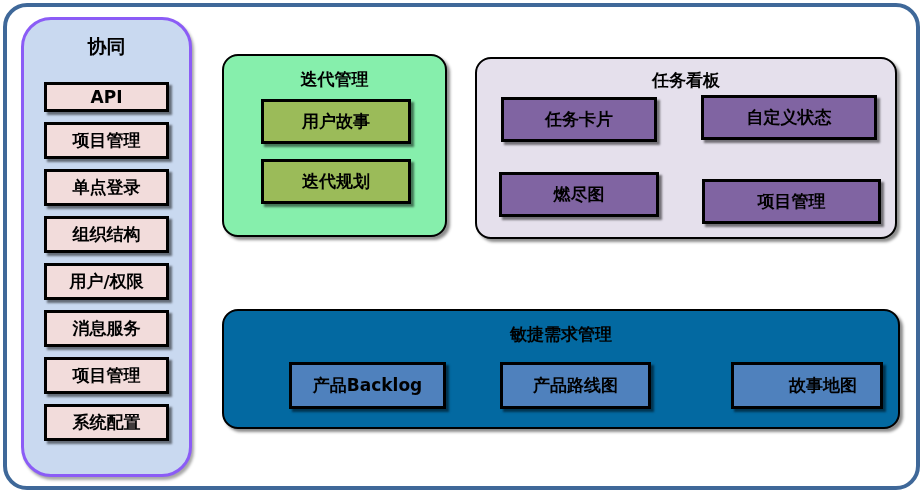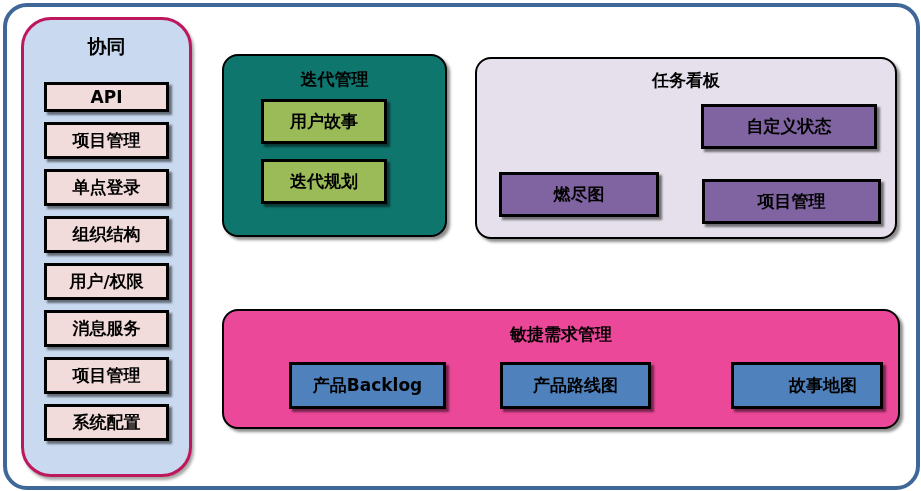--- a/index.html
+++ b/index.html
@@ -8,21 +8,21 @@
     font-family:"Liberation Sans","DejaVu Sans",sans-serif;
   }
   
   .frame{
     position:absolute;left:3px;top:3px;width:909px;height:479px;
     border:4px solid #3f6899;border-radius:24px;background:#fff;
   }
   
   .sidebar{
     position:absolute;left:14px;top:10px;width:165px;height:454px;
-    background:#c9d9f0;border:3px solid #be185d;border-radius:30px;
+    background:#c9d9f0;border:3px solid #8b5cf6;border-radius:30px;
     box-shadow:2px 3px 3px rgba(0,0,0,0.35);
     display:flex;flex-direction:column;align-items:center;
   }
   .sidebar-title{
     margin-top:14px;font-size:19px;font-weight:bold;color:#000;
     font-family:"DejaVu Sans","Liberation Sans",sans-serif;
   }
   .sidebar-items{
     margin-top:22px;display:flex;flex-direction:column;gap:10px;align-items:center;
   }
@@ -40,35 +40,35 @@
     position:absolute;border:2px solid #000;border-radius:16px;
     box-shadow:3px 3px 3px rgba(0,0,0,0.45);box-sizing:border-box;
   }
   .group-title{
     position:absolute;left:0;right:0;text-align:center;
     font-size:17px;font-weight:bold;color:#000;
     font-family:"DejaVu Sans","Liberation Sans",sans-serif;
   }
   .group .node{position:absolute;}
   
-  .g-iteration{left:215px;top:47px;width:225px;height:183px;background:#0f766e;}
+  .g-iteration{left:215px;top:47px;width:225px;height:183px;background:#86efac;}
   .g-iteration .group-title{top:12px;}
-  .g-iteration .node{background:#9bbb59;width:126px;height:45px;left:37px;}
+  .g-iteration .node{background:#9bbb59;width:150px;height:45px;left:37px;}
   .n-user-story{top:43px;}
   .n-iteration-planning{top:103px;}
   
   .g-kanban{left:468px;top:50px;width:422px;height:182px;background:#e5e0ec;}
   .g-kanban .group-title{top:10px;}
   .g-kanban .node{background:#8064a2;height:45px;}
   .n-task-card{left:24px;top:38px;width:156px;}
-  .n-custom-status{left:224px;top:36px;width:176px;margin-top:9px;}
+  .n-custom-status{left:224px;top:36px;width:176px;}
   .n-burndown{left:22px;top:113px;width:160px;height:49px;}
   .n-task-distribution{left:225px;top:120px;width:179px;}
   
-  .g-agile{left:215px;top:302px;width:678px;height:120px;background:#ec4899;}
+  .g-agile{left:215px;top:302px;width:678px;height:120px;background:#0369a1;}
   .g-agile .group-title{top:12px;}
   .g-agile .node{background:#4f81bd;top:51px;height:47px;margin-left:12px;}
   .n-backlog{left:53px;width:157px;font-family:"DejaVu Sans","Liberation Sans",sans-serif;}
   .n-roadmap{left:264px;width:151px;}
   .n-story-map{left:495px;width:152px;padding-left:32px;}
 </style>
 </head>
 <body>
 
 <div class="frame">
@@ -88,20 +88,21 @@
   </div>
 
   <div class="group g-iteration">
     <div class="group-title">迭代管理</div>
     <div class="node n-user-story">用户故事</div>
     <div class="node n-iteration-planning">迭代规划</div>
   </div>
 
   <div class="group g-kanban">
     <div class="group-title">任务看板</div>
+    <div class="node n-task-card">任务卡片</div>
     <div class="node n-custom-status">自定义状态</div>
     <div class="node n-burndown">燃尽图</div>
     <div class="node n-task-distribution">项目管理</div>
   </div>
 
   <div class="group g-agile">
     <div class="group-title">敏捷需求管理</div>
     <div class="node n-backlog">产品Backlog</div>
     <div class="node n-roadmap">产品路线图</div>
     <div class="node n-story-map">故事地图</div>

